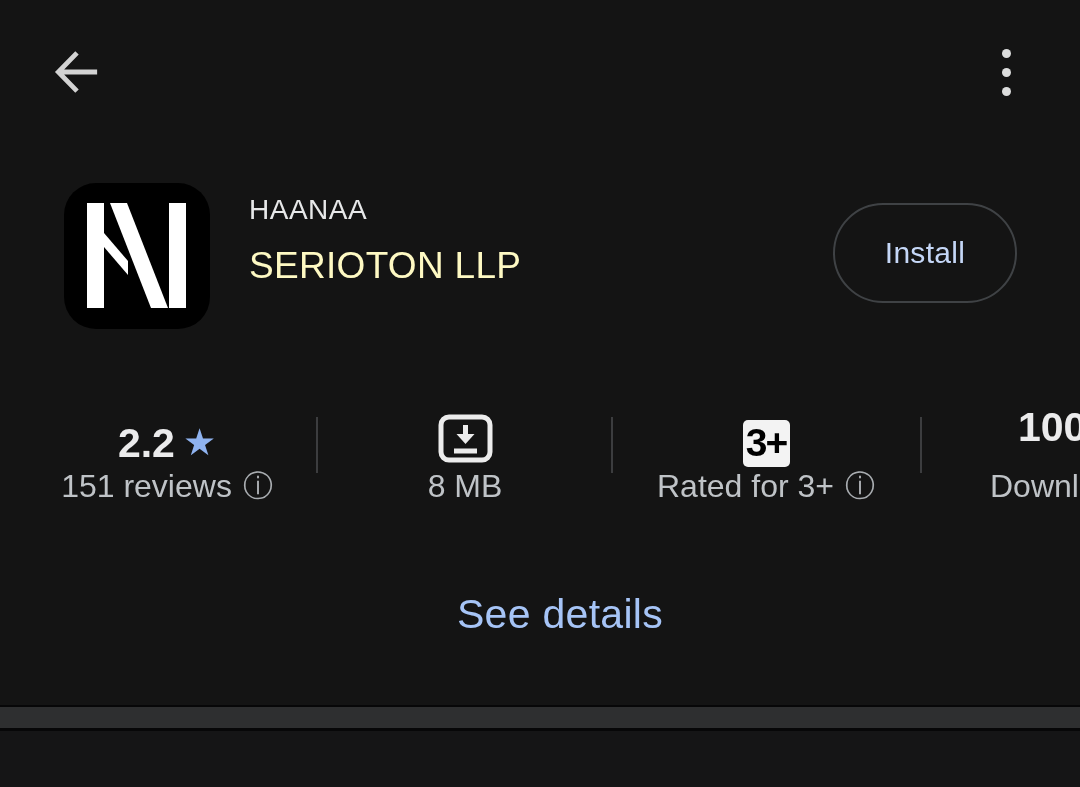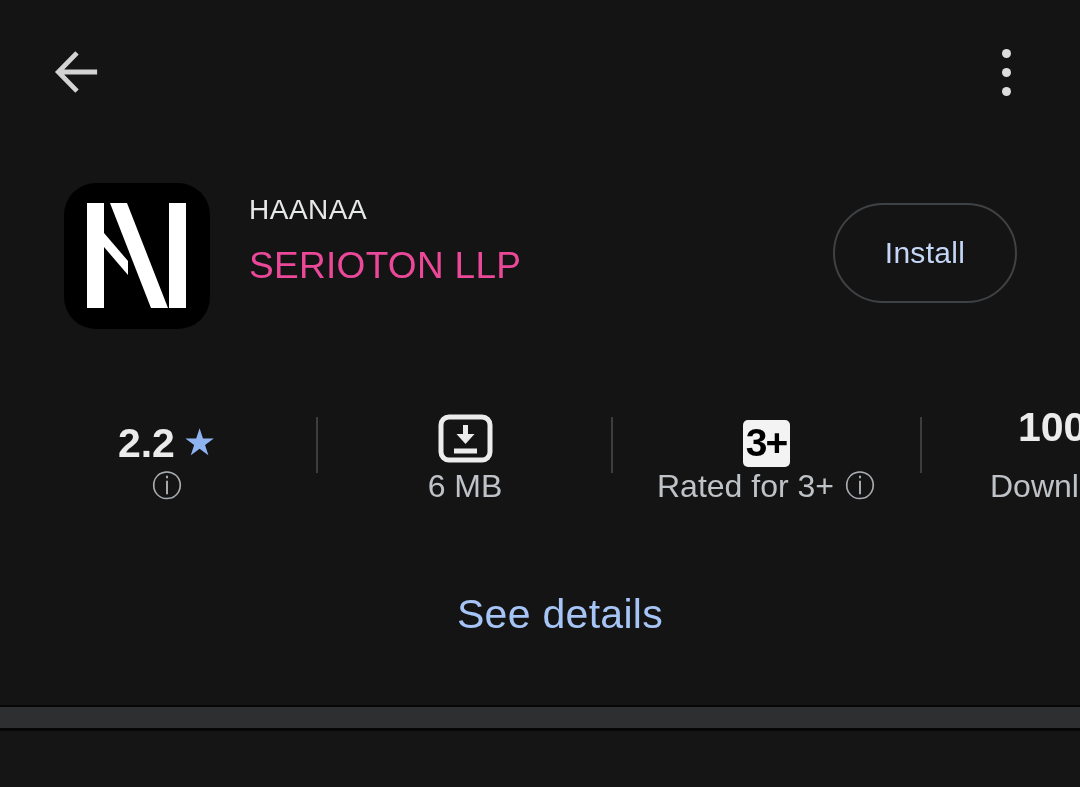--- a/index.html
+++ b/index.html
@@ -17,21 +17,21 @@
   .kebab-btn { left: 988px; top: 44px; width: 36px; height: 56px; display: flex; flex-direction: column; align-items: center; justify-content: center; gap: 10px; cursor: pointer; }
   .kebab-btn .dot { width: 9px; height: 9px; border-radius: 50%; background: #dcdddd; }
 
   
   .app-icon {
     left: 64px; top: 183px; width: 146px; height: 146px;
     background: #000; border-radius: 32px;
     display: flex; align-items: center; justify-content: center;
   }
   .app-title { left: 249px; top: 186px; font-size: 28px; line-height: 48px; font-weight: 400; color: #e7e8e9; letter-spacing: 0.5px; }
-  .app-dev   { left: 249px; top: 244px; font-size: 37px; line-height: 44px; font-weight: 400; color: #ec4899; letter-spacing: 0.3px; }
+  .app-dev   { left: 249px; top: 244px; font-size: 37px; line-height: 44px; font-weight: 400; color: #fef9c3; letter-spacing: 0.3px; }
 
   .install-btn {
     left: 833px; top: 203px; width: 184px; height: 100px;
     border: 2px solid #3f4245; border-radius: 50px; background: transparent;
     display: flex; align-items: center; justify-content: center;
     font-size: 30px; color: #c5d7f7; letter-spacing: 0.3px; cursor: pointer;
     font-family: "Liberation Sans", sans-serif;
   }
 
   
@@ -109,39 +109,40 @@
 <button class="abs install-btn">
   <span>Install</span>
 </button>
 
 <div class="abs stat stat-rating">
   <div class="stat-value">
     <span>2.2</span>
     <span class="star-glyph">★</span>
   </div>
   <div class="stat-label">
+    <span>151 reviews</span>
     <span class="info-glyph">ⓘ</span>
   </div>
 </div>
 
 <div class="abs v-divider div-1"></div>
 
 <div class="abs stat stat-size">
   <div class="stat-value">
     <span>
       <svg width="55" height="49" viewBox="0 0 55 49">
         <rect x="3" y="3" width="49" height="43" rx="8" fill="none" stroke="#ececec" stroke-width="5"></rect>
         <path d="M27.5 11 V23" stroke="#ececec" stroke-width="5" fill="none"></path>
         <polygon points="18.5,20 36.5,20 27.5,30" fill="#ececec"></polygon>
         <path d="M16 37 H39" stroke="#ececec" stroke-width="5" fill="none"></path>
       </svg>
     </span>
   </div>
   <div class="stat-label">
-    <span>6 MB</span>
+    <span>8 MB</span>
   </div>
 </div>
 
 <div class="abs v-divider div-2"></div>
 
 <div class="abs stat stat-agerating">
   <div class="stat-value">
     <span class="age-badge">
       <span>3+</span>
     </span>

